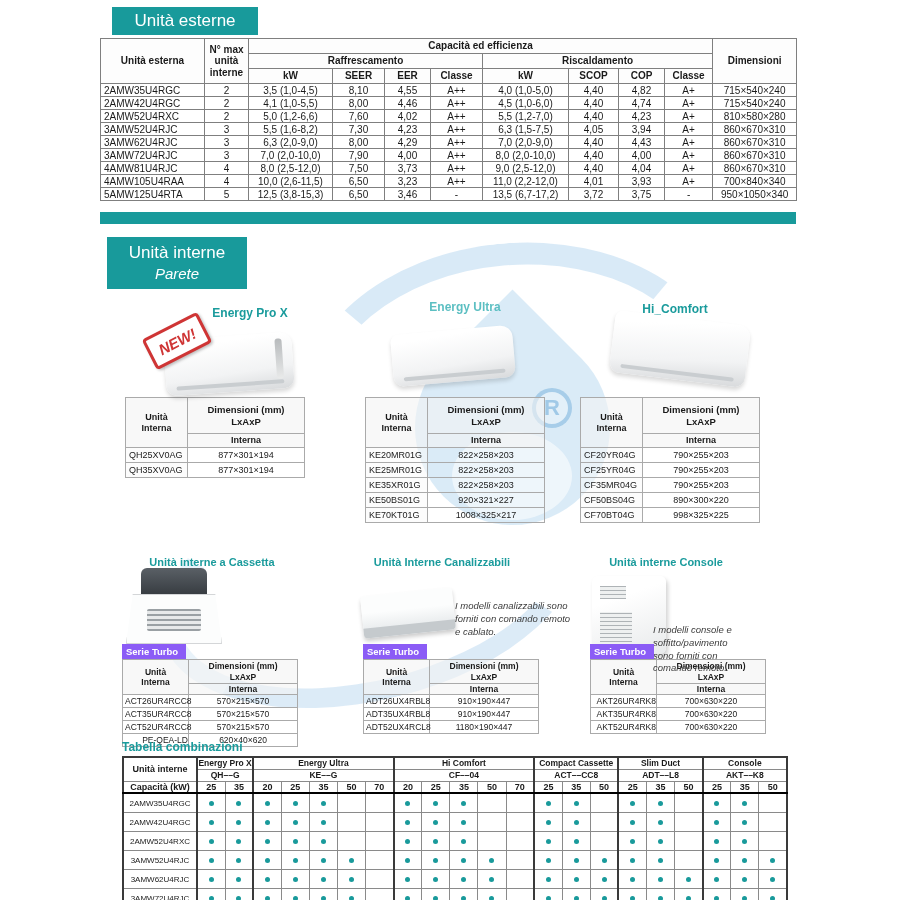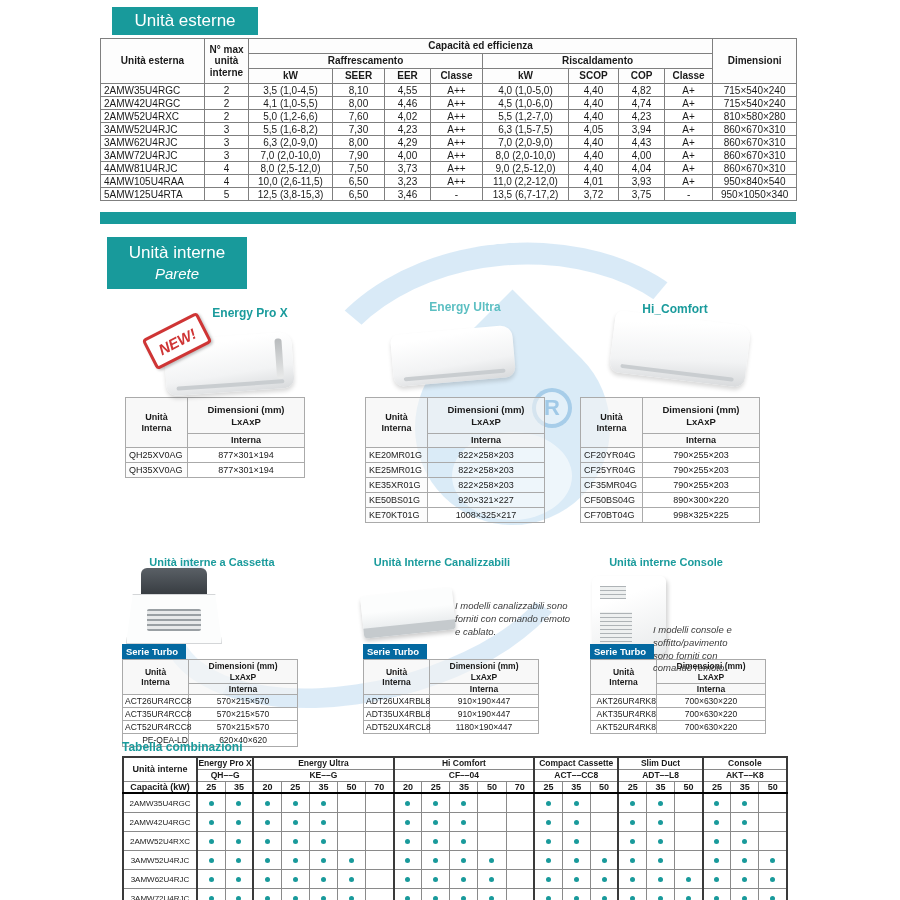--- a/index.html
+++ b/index.html
@@ -19,21 +19,21 @@
 
   
   .badge{background:#189a9b;color:#fff;text-align:center;z-index:2;}
   .badge1{left:112px;top:7px;width:146px;height:28px;font-size:17px;line-height:28px;}
   .badge2{left:107px;top:237px;width:140px;height:52px;padding-top:5px;font-size:17px;line-height:21px;}
   .badge2 .it{font-style:italic;font-size:15px;}
   .teal-bar{left:100px;top:212px;width:696px;height:12px;background:#189a9b;}
   .sec-title{color:#1a9b9c;font-weight:bold;font-size:11px;text-align:center;z-index:2;}
   .prod-title{color:#1a9b9c;font-weight:bold;font-size:12px;text-align:center;z-index:2;}
   .prod-title.light{color:#5cbfc2;}
-  .serie-label{background:#0369a1;color:#fff;font-weight:bold;font-size:9.5px;padding:2px 8px 2px 4px;z-index:2;}
+  .serie-label{background:#8b5cf6;color:#fff;font-weight:bold;font-size:9.5px;padding:2px 8px 2px 4px;z-index:2;}
   .tab-comb-title{color:#1a9b9c;font-weight:bold;font-size:12px;z-index:2;}
 
   
   table{border-collapse:collapse;z-index:1;}
   .ext{left:100px;top:38px;width:696px;table-layout:fixed;font-size:10px;border:1.5px solid #555;background:transparent;}
   .ext th,.ext td{border:1px solid #7f7f7f;text-align:center;vertical-align:middle;padding:0;}
   .ext thead th{font-weight:bold;height:15px;background:rgba(252,252,252,.8);line-height:1.15;}
   .ext tbody tr{height:13px;}
   .ext tbody td.c0{text-align:left;padding-left:3px;}
 
@@ -236,21 +236,21 @@
           <td class="c0">4AMW105U4RAA</td>
           <td class="c1">4</td>
           <td class="c2">10,0 (2,6-11,5)</td>
           <td class="c3">6,50</td>
           <td class="c4">3,23</td>
           <td class="c5">A++</td>
           <td class="c6">11,0 (2,2-12,0)</td>
           <td class="c7">4,01</td>
           <td class="c8">3,93</td>
           <td class="c9">A+</td>
-          <td class="c10">950×840×540</td>
+          <td class="c10">700×840×340</td>
         </tr>
         <tr>
           <td class="c0">5AMW125U4RTA</td>
           <td class="c1">5</td>
           <td class="c2">12,5 (3,8-15,3)</td>
           <td class="c3">6,50</td>
           <td class="c4">3,46</td>
           <td class="c5">-</td>
           <td class="c6">13,5 (6,7-17,2)</td>
           <td class="c7">3,72</td>

